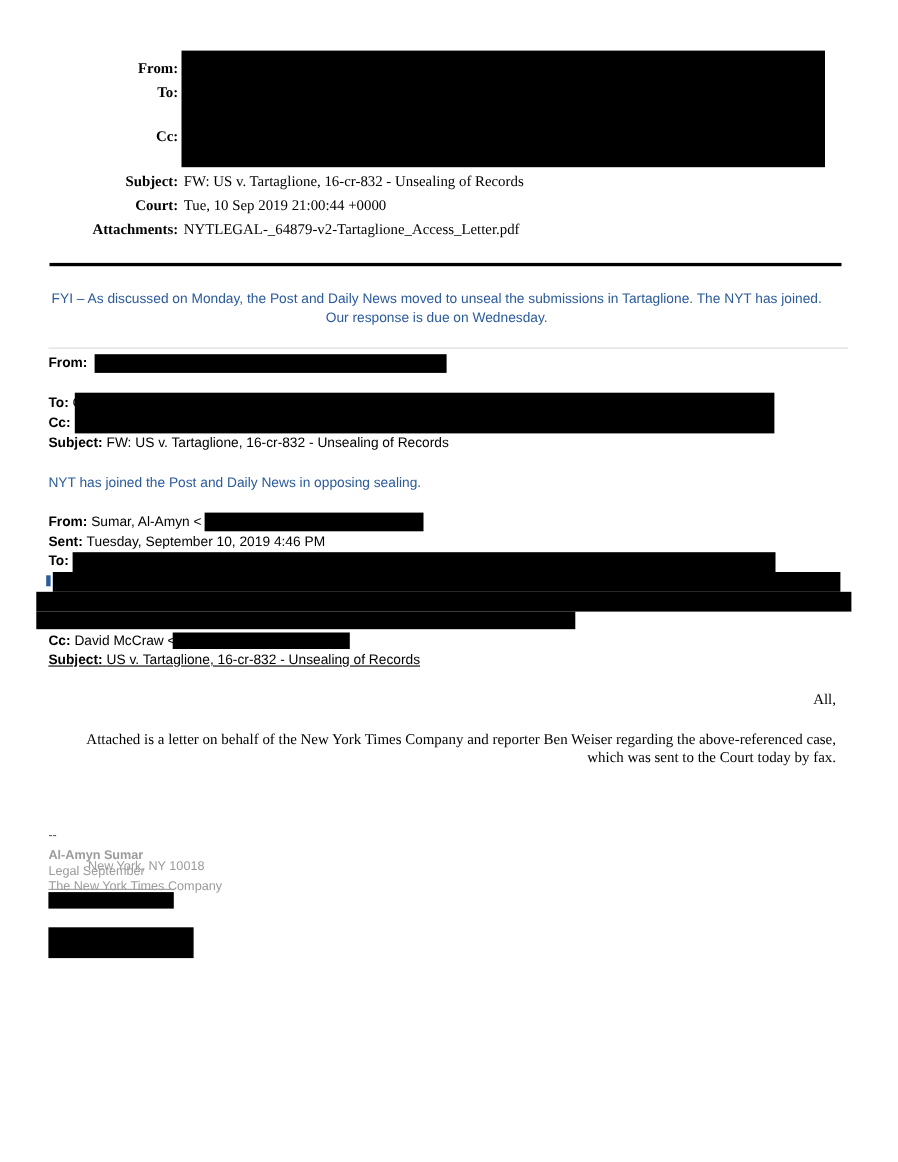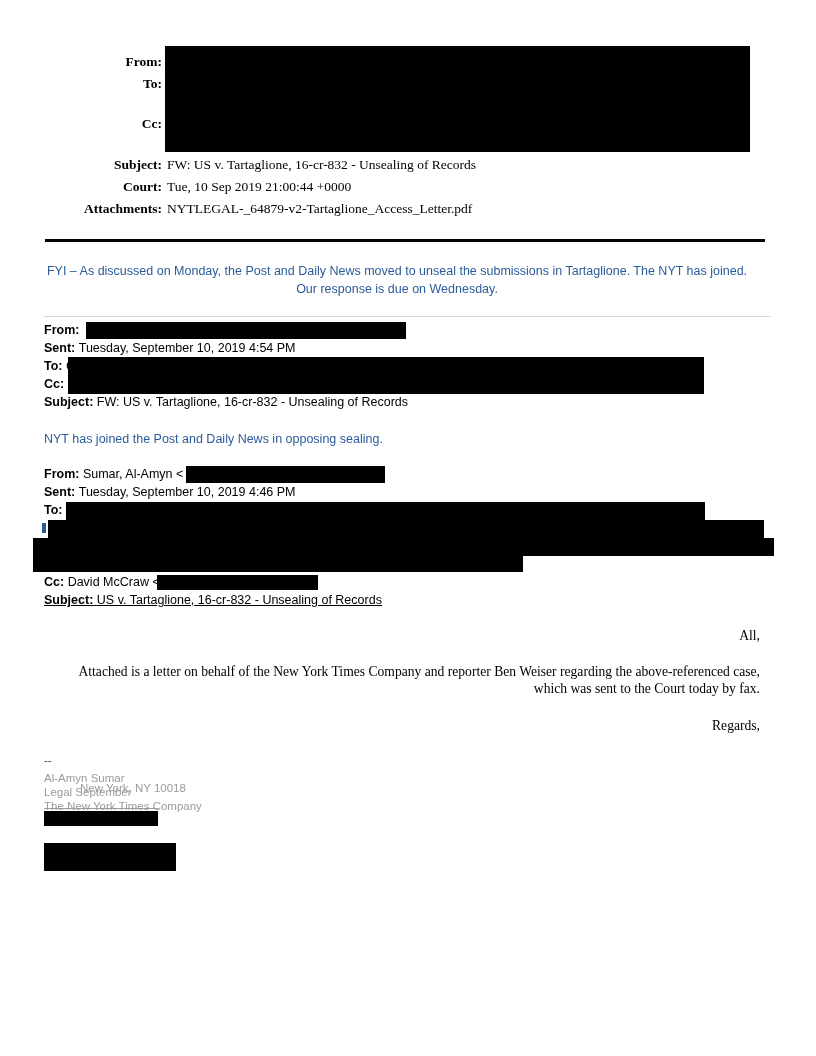--- a/index.html
+++ b/index.html
@@ -61,23 +61,20 @@
   <div class="rule-thick"></div>
 
   <div class="note" style="top:262px;color:#2b5b9b;text-align:center;">FYI – As discussed on Monday, the Post and Daily News moved to unseal the submissions in Tartaglione. The NYT has joined. Our response is due on Wednesday.</div>
 
   <div class="rule-thin"></div>
 
   <div class="h2row" style="top:322px;">
     <b>From:</b>
   </div>
   <div class="redact" style="left:86px;top:322px;width:320px;height:17px;"></div>
-  <div class="h2row" style="top:340px;">
-    <b>Sent:</b>&nbsp;<span>Tuesday, September 10, 2019 4:54 PM</span>
-  </div>
   <div class="h2row" style="top:358px;">
     <b>To:</b>&nbsp;<span>C</span>
   </div>
   <div class="h2row" style="top:376px;">
     <b>Cc:</b>&nbsp;<span>C</span>
   </div>
   <div class="redact" style="left:68px;top:357px;width:636px;height:37px;"></div>
   <div class="h2row" style="top:394px;">
     <b>Subject:</b>&nbsp;<span>FW: US v. Tartaglione, 16-cr-832 - Unsealing of Records</span>
   </div>
@@ -102,24 +99,23 @@
   <div class="h2row" style="top:574px;">
     <b>Cc:</b>&nbsp;<span>David McCraw &lt;</span>
   </div>
   <div class="redact" style="left:157px;top:575px;width:161px;height:15px;"></div>
   <div class="h2row" style="top:592px;text-decoration:underline;">
     <b>Subject:</b>&nbsp;<span>US v. Tartaglione, 16-cr-832 - Unsealing of Records</span>
   </div>
 
   <div class="brow" style="top:628px;">All,</div>
   <div class="brow" style="top:664px;">Attached is a letter on behalf of the New York Times Company and reporter Ben Weiser regarding the above-referenced case, which was sent to the Court today by fax.</div>
-  <div class="brow" style="top:718px;">Regards,</div>
 
   <div class="sig" style="top:753px;color:#444444;">--</div>
-  <div class="sig" style="top:771px;color:#9b9b9b;">Al-Amyn Sumar</div>
+  <div class="sig" style="top:771px;color:#9b9b9b;font-weight:bold;">Al-Amyn Sumar</div>
   <div class="sig" style="top:785px;color:#9b9b9b;">Legal September</div>
   <div class="sig" style="top:799px;color:#9b9b9b;">The New York Times Company</div>
   <div class="sig-underline"></div>
   <div class="redact" style="left:44px;top:811px;width:114px;height:15px;"></div>
   <div class="sig" style="top:781px;color:#9b9b9b;margin-left:36px;">New York, NY 10018</div>
   <div class="redact" style="left:44px;top:843px;width:132px;height:28px;"></div>
 
 </div>
 
 </body></html>

